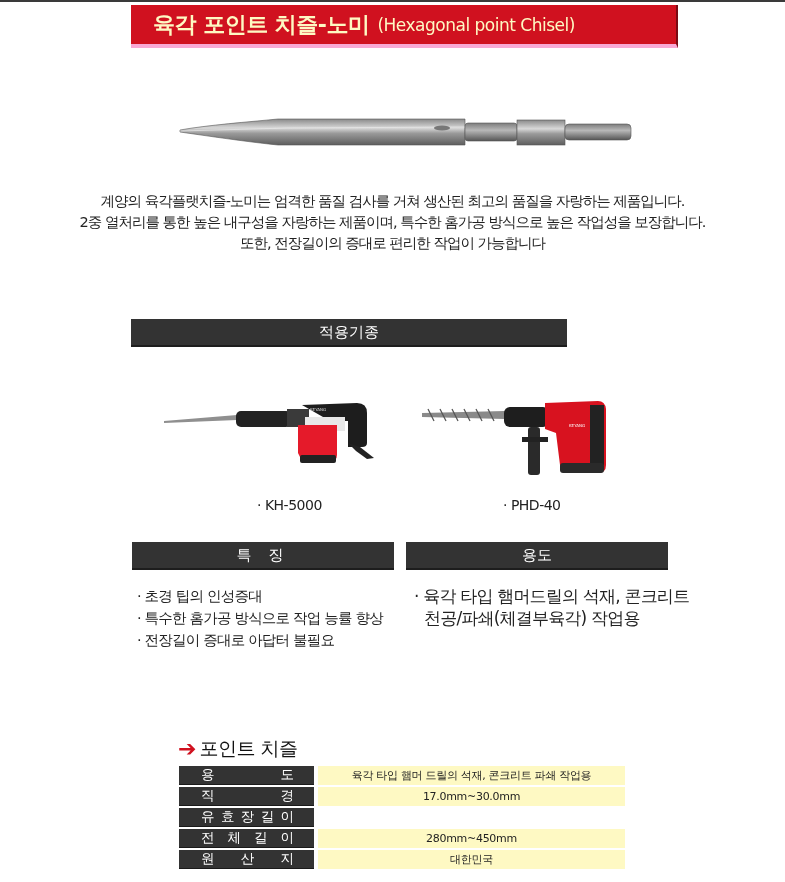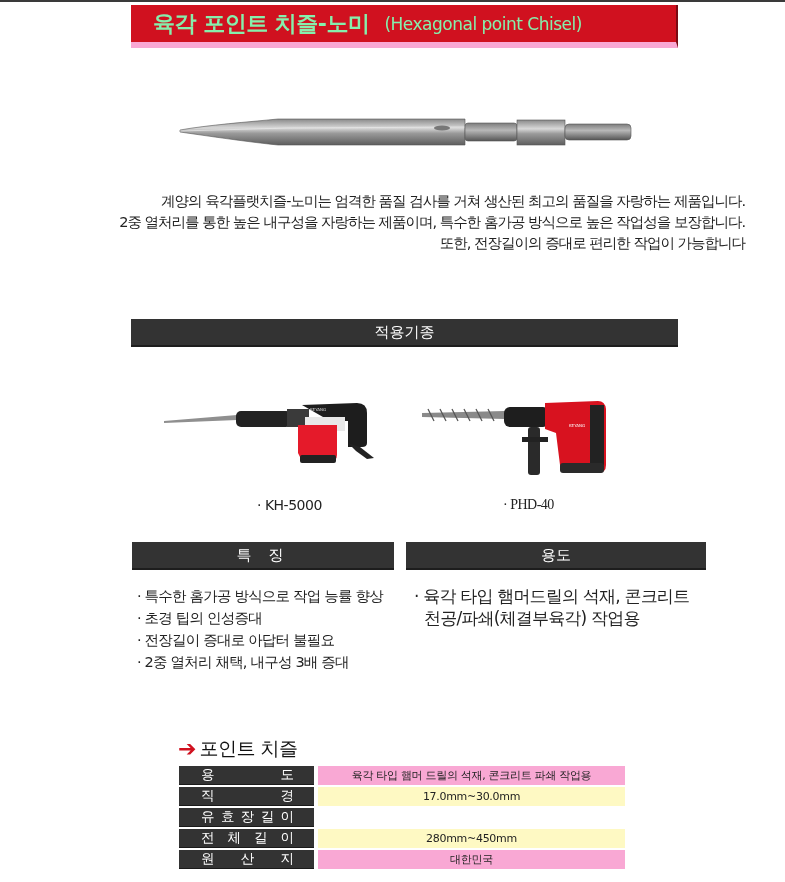--- a/index.html
+++ b/index.html
@@ -3,64 +3,64 @@
   <meta charset="utf-8">
   <style>
     * { box-sizing: border-box; margin: 0; padding: 0; }
     html, body { width: 785px; height: 882px; background: #ffffff; overflow: hidden; }
     body { position: relative; font-family: "DejaVu Sans", "Liberation Sans", sans-serif; color: #222; }
 
     .top-rule { position: absolute; left: 0; top: 0; width: 785px; height: 2px; background: #3a3a3a; }
 
     .title-banner {
       position: absolute; left: 131px; top: 5px; width: 547px; height: 43px;
-      background: #d0111f; border-right: 2px solid #7a0b14; border-bottom: 6px solid #f9a8d4;
-      display: flex; align-items: center; padding-left: 22px; color: #86efac;
+      background: #d0111f; border-right: 2px solid #7a0b14; border-bottom: 4px solid #f9a8d4;
+      display: flex; align-items: center; padding-left: 22px; color: #fef9c3;
     }
     .title-ko { font-size: 22px; font-weight: bold; letter-spacing: -0.5px; }
-    .title-en { font-size: 17px; margin-left: 15px; letter-spacing: -0.5px; }
+    .title-en { font-size: 17px; margin-left: 8px; letter-spacing: -0.5px; }
 
     .chisel { position: absolute; left: 178px; top: 115px; width: 455px; height: 34px; }
 
-    .intro { position: absolute; left: 40px; top: 191px; width: 705px; text-align: right;
+    .intro { position: absolute; left: 40px; top: 191px; width: 705px; text-align: center;
       font-size: 14.5px; line-height: 21px; letter-spacing: -1px; color: #222; }
     .intro div { white-space: nowrap; }
 
     .bar {
       position: absolute; background: #333333; border-bottom: 2px solid #1d1d1d; color: #fff;
       font-size: 15px; display: flex; align-items: center; justify-content: center; height: 28px;
     }
-    .bar-machines { left: 131px; top: 319px; width: 547px; }
+    .bar-machines { left: 131px; top: 319px; width: 436px; }
     .bar-features { left: 132px; top: 542px; width: 262px; letter-spacing: 6px; }
-    .bar-usage { left: 406px; top: 542px; width: 300px; }
+    .bar-usage { left: 406px; top: 542px; width: 262px; }
 
     .tool-img { position: absolute; }
     .tool1 { left: 162px; top: 385px; width: 215px; height: 85px; }
     .tool2 { left: 420px; top: 385px; width: 190px; height: 100px; }
     .tool-label { position: absolute; font-size: 14px; color: #222; letter-spacing: -0.5px; margin-left: 16px; }
     .tool-label-1 { left: 241px; top: 497px; }
-    .tool-label-2 { left: 487px; top: 497px; font-family: Liberation Serif, serif; }
+    .tool-label-2 { left: 487px; top: 497px; }
 
     .features { position: absolute; left: 137px; top: 585px; font-size: 14.5px; line-height: 22px; letter-spacing: -0.8px; }
     .usage { position: absolute; left: 414px; top: 585px; font-size: 17px; line-height: 22px; letter-spacing: -0.8px; }
     .usage .cont { padding-left: 10px; }
 
     .spec-title { position: absolute; left: 178px; top: 736px; display: flex; align-items: center; }
     .spec-arrow { color: #d0111f; font-size: 22px; font-weight: bold; margin-right: 3px; line-height: 1; }
     .spec-title-text { font-size: 19px; color: #111; letter-spacing: -0.5px; }
 
     .spec-table { position: absolute; left: 179px; top: 766px; width: 446px; }
     .spec-row { display: flex; height: 19px; margin-bottom: 2px; }
     .spec-label {
       width: 135px; background: #333; color: #fff; font-size: 13.5px; height: 19px;
       display: flex; align-items: center; justify-content: space-between; padding: 0 20px 0 22px;
       border-bottom: 1px solid #1a1a1a;
     }
     .spec-value {
-      flex: 1; background: #f9a8d4; font-size: 11px; color: #222; display: flex;
+      flex: 1; background: #fef9c3; font-size: 11px; color: #222; display: flex;
       align-items: center; justify-content: center; letter-spacing: -0.3px; margin-left: 4px;
     }
     .spec-row.alt .spec-value { background: #fef9c3; }
   </style>
 </head>
 <body>
 
 <div class="top-rule"></div>
 
 <div class="title-banner">
@@ -129,24 +129,23 @@
   <text x="149" y="42" font-size="4" fill="#fff" font-family="DejaVu Sans, sans-serif">KEYANG</text>
 </svg>
 
 <div class="tool-label tool-label-1">· KH-5000</div>
 <div class="tool-label tool-label-2">· PHD-40</div>
 
 <div class="bar bar-features">특 징</div>
 <div class="bar bar-usage">용도</div>
 
 <div class="features">
+  <div>· 초경 팁의 인성증대</div>
   <div>· 특수한 홈가공 방식으로 작업 능률 향상</div>
-  <div>· 초경 팁의 인성증대</div>
   <div>· 전장길이 증대로 아답터 불필요</div>
-  <div>· 2중 열처리 채택, 내구성 3배 증대</div>
 </div>
 
 <div class="usage">
   <div>· 육각 타입 햄머드릴의 석재,  콘크리트</div>
   <div class="cont">천공/파쇄(체결부육각) 작업용</div>
 </div>
 
 <div class="spec-title">
   <span class="spec-arrow">➔</span>
   <span class="spec-title-text">포인트 치즐</span>

